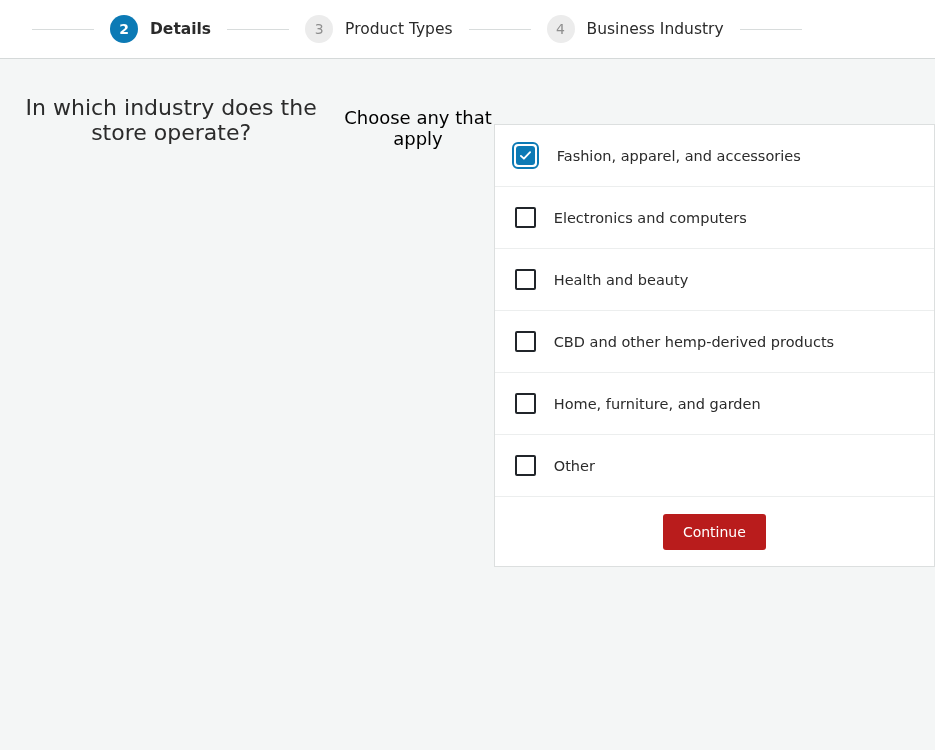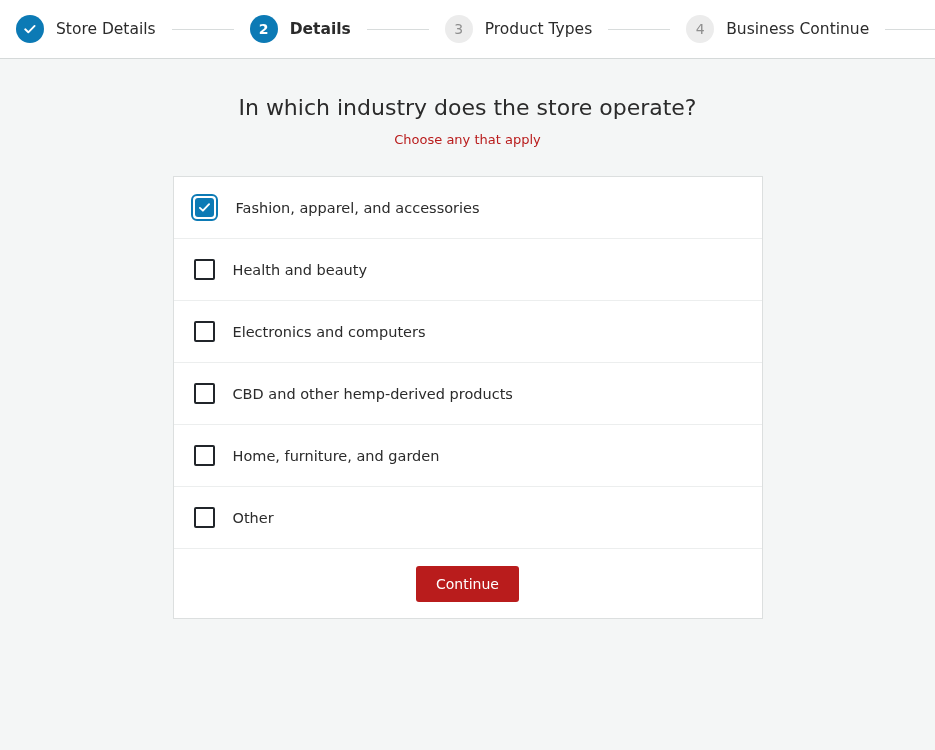--- a/index.html
+++ b/index.html
@@ -71,33 +71,33 @@
     height: 1px;
     background: #d8dcdc;
     margin: 0 16px;
     flex: 0 0 auto;
   }
 
   
   .content {
     padding-top: 36px;
     display: flex;
-    flex-direction: column;
-    align-items: center;
+    flex-direction: row;
+    align-items: flex-start;
   }
   .page-title {
     font-size: 22px;
     font-weight: 400;
     color: #2b2b2b;
     margin: 0;
     text-align: center;
   }
   .page-subtitle {
-    font-size: 13px;
-    color: #b91c1c;
+    font-size: 18px;
+    color: #000000;
     margin: 12px 0 0 0;
     text-align: center;
   }
 
   
   .card {
     width: 590px;
     margin-top: 29px;
     background: #ffffff;
     border: 1px solid #dcdfdf;
@@ -165,42 +165,34 @@
     font-family: inherit;
     font-size: 14px;
     padding: 10px 20px;
     cursor: pointer;
   }
 </style>
 </head>
 <body>
 
 <div class="stepper-bar" id="stepper">
-    <div class="step">
-      <div class="step-badge done">
-        <svg width="16" height="16" viewBox="0 0 16 16" aria-hidden="true">
-          <path d="M3.2 8.3 L6.3 11.3 L12.6 4.9" fill="none" stroke="#ffffff" stroke-width="1.9" stroke-linecap="round" stroke-linejoin="round"></path>
-        </svg>
-      </div>
-      <span class="step-label">Store Details</span>
-    </div>
     <div class="step-connector"></div>
     <div class="step">
       <div class="step-badge current">2</div>
       <span class="step-label current">Details</span>
     </div>
     <div class="step-connector"></div>
     <div class="step">
       <div class="step-badge pending">3</div>
       <span class="step-label">Product Types</span>
     </div>
     <div class="step-connector"></div>
     <div class="step">
       <div class="step-badge pending">4</div>
-      <span class="step-label">Business Continue</span>
+      <span class="step-label">Business Industry</span>
     </div>
     <div class="step-connector"></div>
   </div>
 
 <div class="content">
   <h1 class="page-title">In which industry does the store operate?</h1>
   <p class="page-subtitle">Choose any that apply</p>
 
   <div class="card">
     <div id="options-list">
@@ -209,25 +201,25 @@
             <span class="cbox-checked">
               <svg width="15" height="15" viewBox="0 0 16 16" aria-hidden="true">
                 <path d="M3.1 8.4 L6.3 11.4 L12.9 4.4" fill="none" stroke="#ffffff" stroke-width="2" stroke-linecap="round" stroke-linejoin="round"></path>
               </svg>
             </span>
           </span>
           <span class="option-label">Fashion, apparel, and accessories</span>
         </div>
         <div class="option-row">
           <span class="cbox"></span>
+          <span class="option-label">Electronics and computers</span>
+        </div>
+        <div class="option-row">
+          <span class="cbox"></span>
           <span class="option-label">Health and beauty</span>
-        </div>
-        <div class="option-row">
-          <span class="cbox"></span>
-          <span class="option-label">Electronics and computers</span>
         </div>
         <div class="option-row">
           <span class="cbox"></span>
           <span class="option-label">CBD and other hemp-derived products</span>
         </div>
         <div class="option-row">
           <span class="cbox"></span>
           <span class="option-label">Home, furniture, and garden</span>
         </div>
         <div class="option-row">

